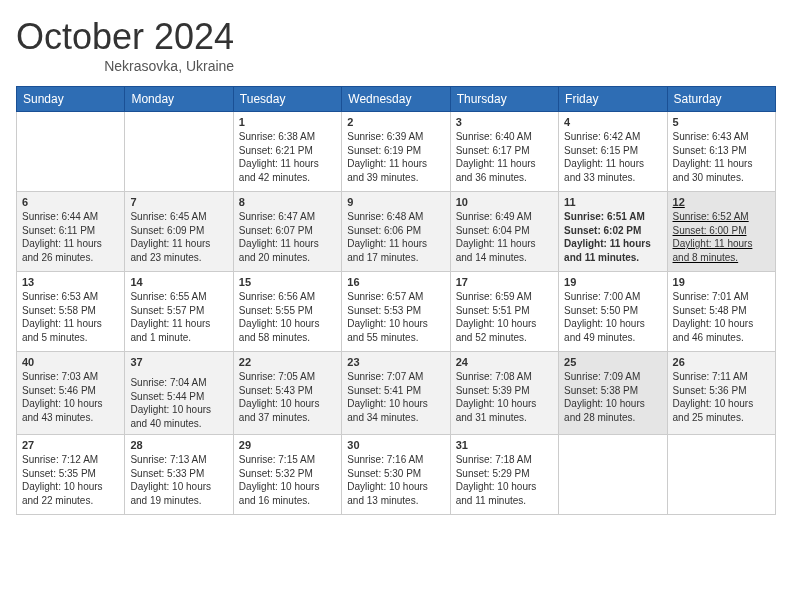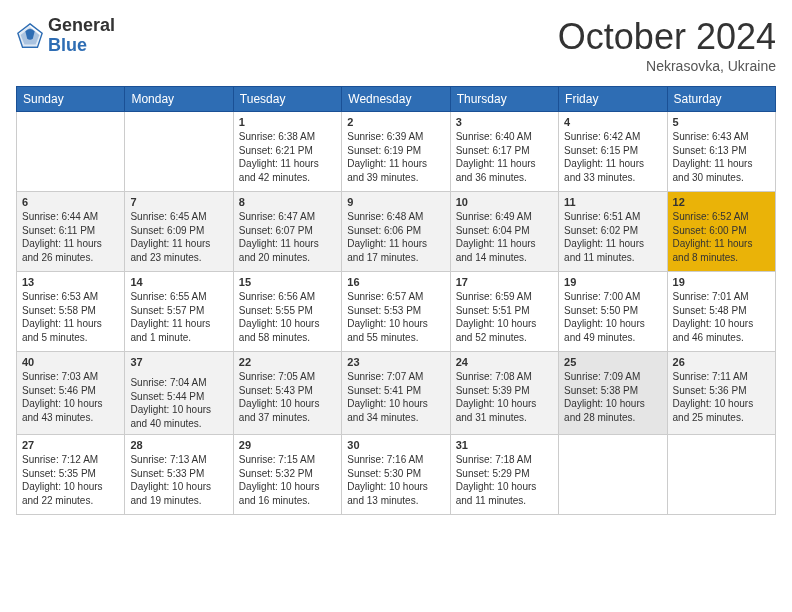--- a/index.html
+++ b/index.html
@@ -90,32 +90,20 @@
       line-height: 1.35;
     }
     .empty-cell {
       background: #fff !important;
     }
   </style>
 </head>
 <body>
 
 <div class="header">
-  <div class="logo">
-    <svg class="logo-icon" viewBox="0 0 30 30" xmlns="http://www.w3.org/2000/svg">
-      <polygon points="14,4 26,14 22,26 6,26 2,14" fill="#2e6db4" opacity="0.15"></polygon>
-      <polygon points="15,2 28,12 23,27 7,27 2,12" fill="none" stroke="#2e6db4" stroke-width="1.5"></polygon>
-      <polygon points="15,6 25,14 21,24 9,24 5,14" fill="#2e6db4" opacity="0.3"></polygon>
-      <path d="M10,10 Q15,5 20,10 L18,18 Q15,20 12,18 Z" fill="#2e6db4"></path>
-    </svg>
-    <div class="logo-text">
-      <span class="logo-general">General</span>
-      <span class="logo-blue">Blue</span>
-    </div>
-  </div>
   <div class="title-block">
     <div class="month-title">October 2024</div>
     <div class="location">Nekrasovka, Ukraine</div>
   </div>
 </div>
 
 <table class="calendar">
   <thead>
     <tr>
     <th>Sunday</th>
@@ -188,25 +176,25 @@
 Daylight: 11 hours and 17 minutes.</div>
         </td>
         <td style="background: rgb(242, 242, 242);">
           <span class="day-number">10</span>
           <div class="cell-content" style="white-space: pre-line;">Sunrise: 6:49 AM
 Sunset: 6:04 PM
 Daylight: 11 hours and 14 minutes.</div>
         </td>
         <td style="background: rgb(242, 242, 242);">
           <span class="day-number">11</span>
-          <div class="cell-content" style="white-space: pre-line;">Sunrise: 6:51 AM
+          <div class="cell-content" style="white-space: pre-line; font-weight: bold;">Sunrise: 6:51 AM
 Sunset: 6:02 PM
 Daylight: 11 hours and 11 minutes.</div>
         </td>
-        <td style="background: #eab308;">
+        <td style="background: #e5e5e5; text-decoration: underline;">
           <span class="day-number">12</span>
           <div class="cell-content" style="white-space: pre-line;">Sunrise: 6:52 AM
 Sunset: 6:00 PM
 Daylight: 11 hours and 8 minutes.</div>
         </td>
       </tr>
       <tr>
         <td>
           <span class="day-number">13</span>
           <div class="cell-content" style="white-space: pre-line;">Sunrise: 6:53 AM

